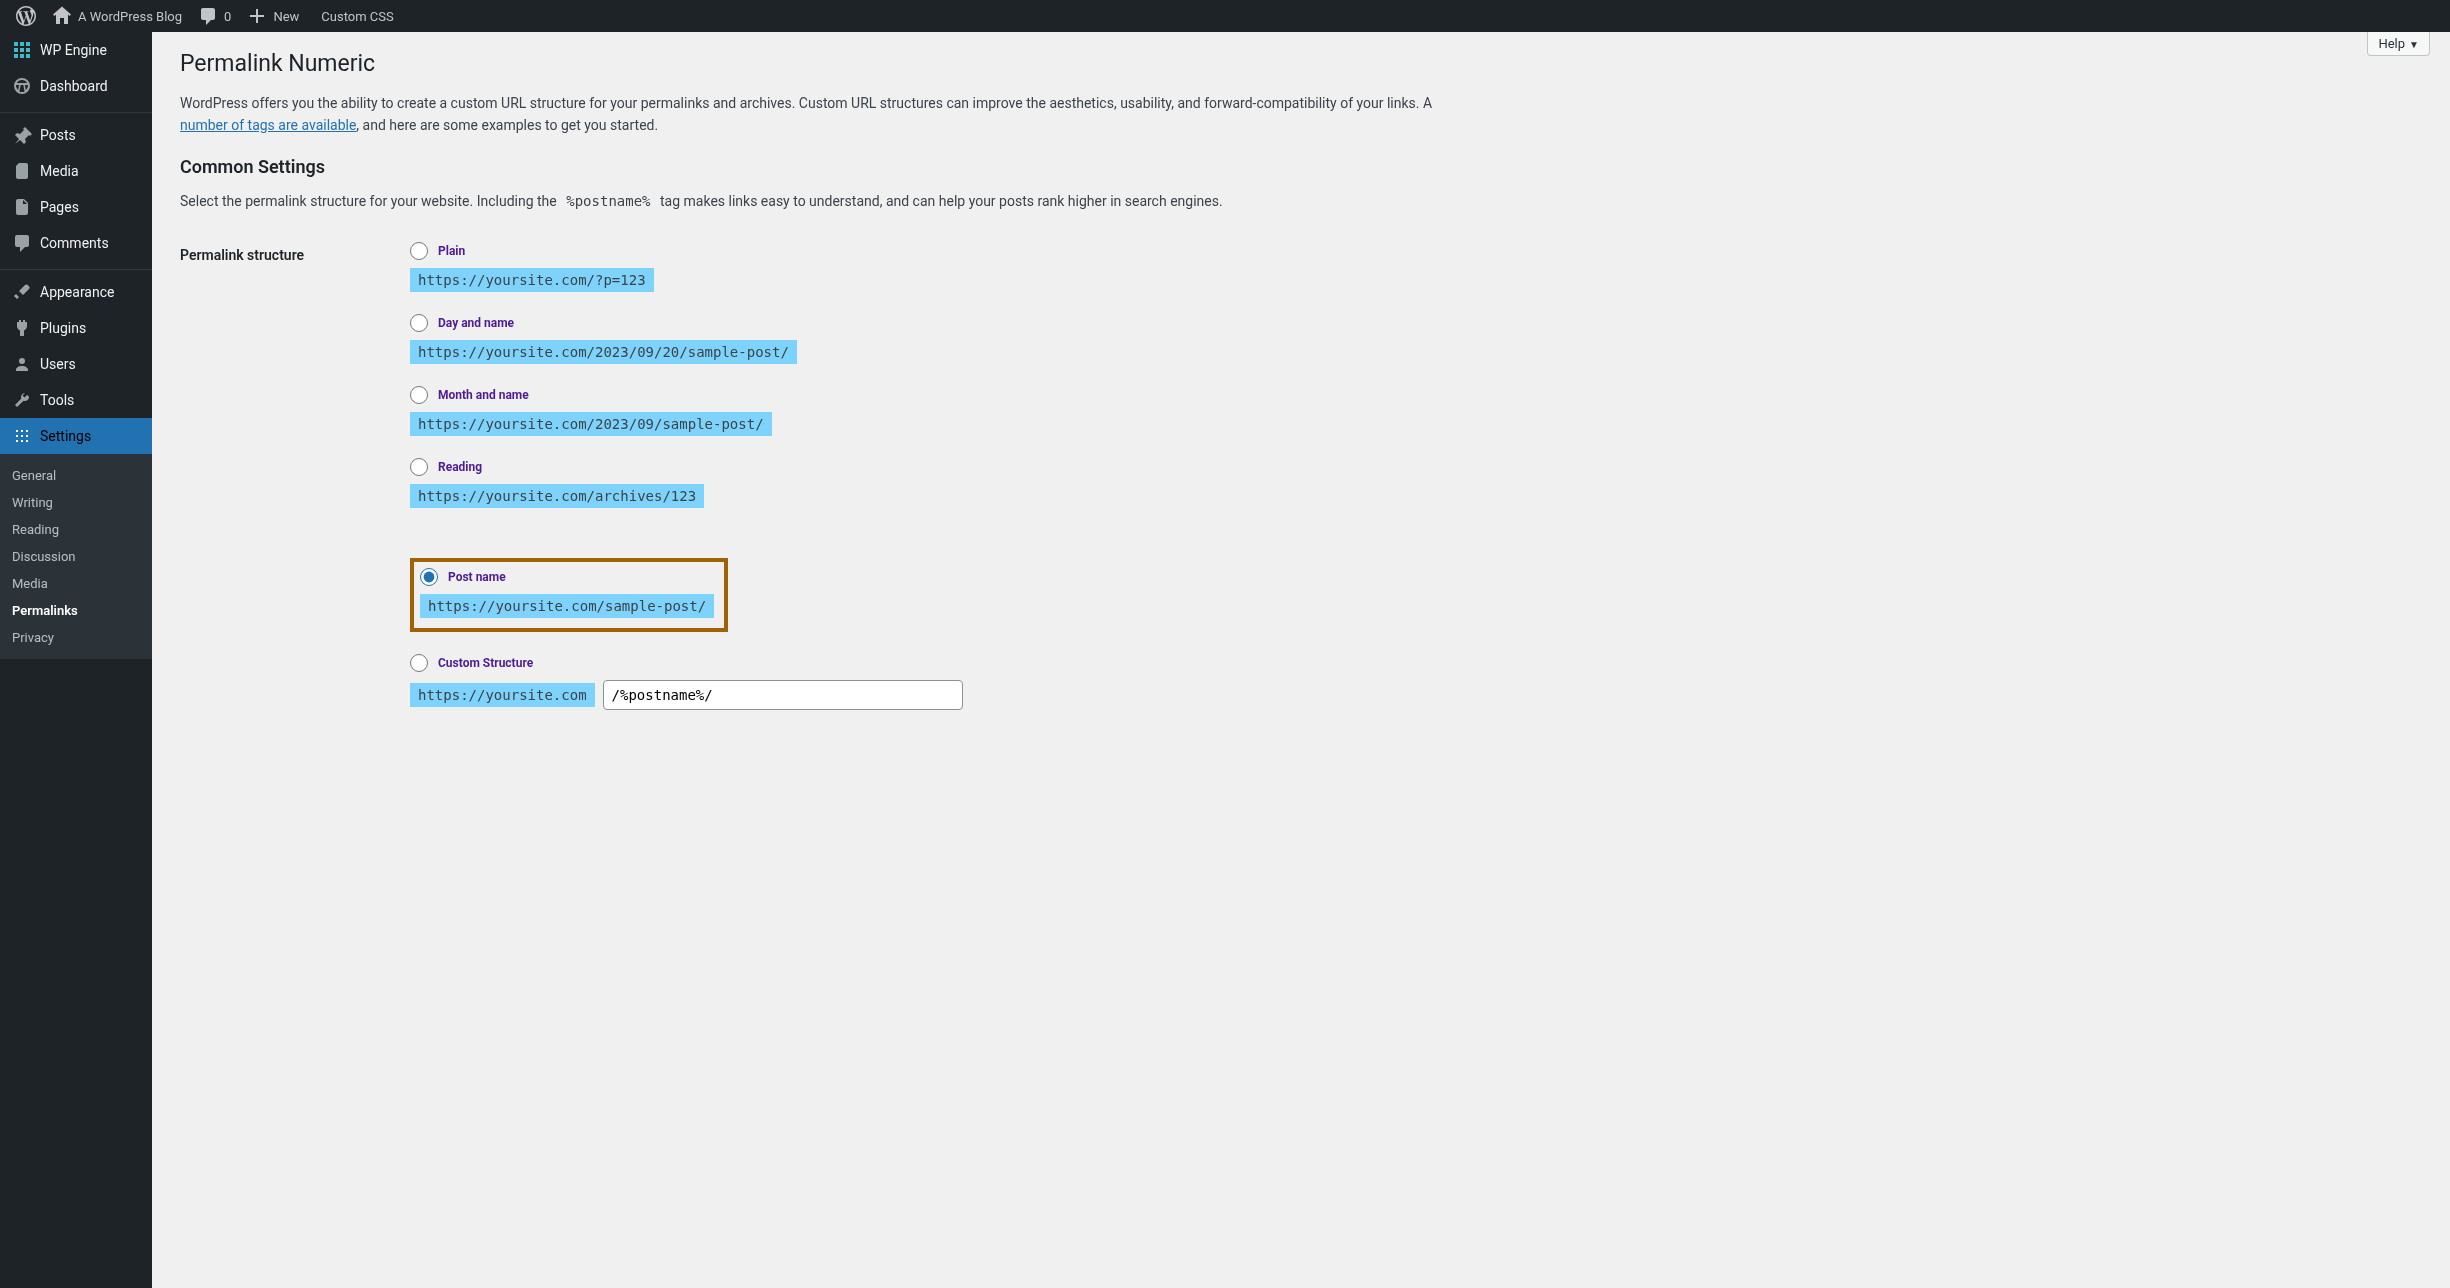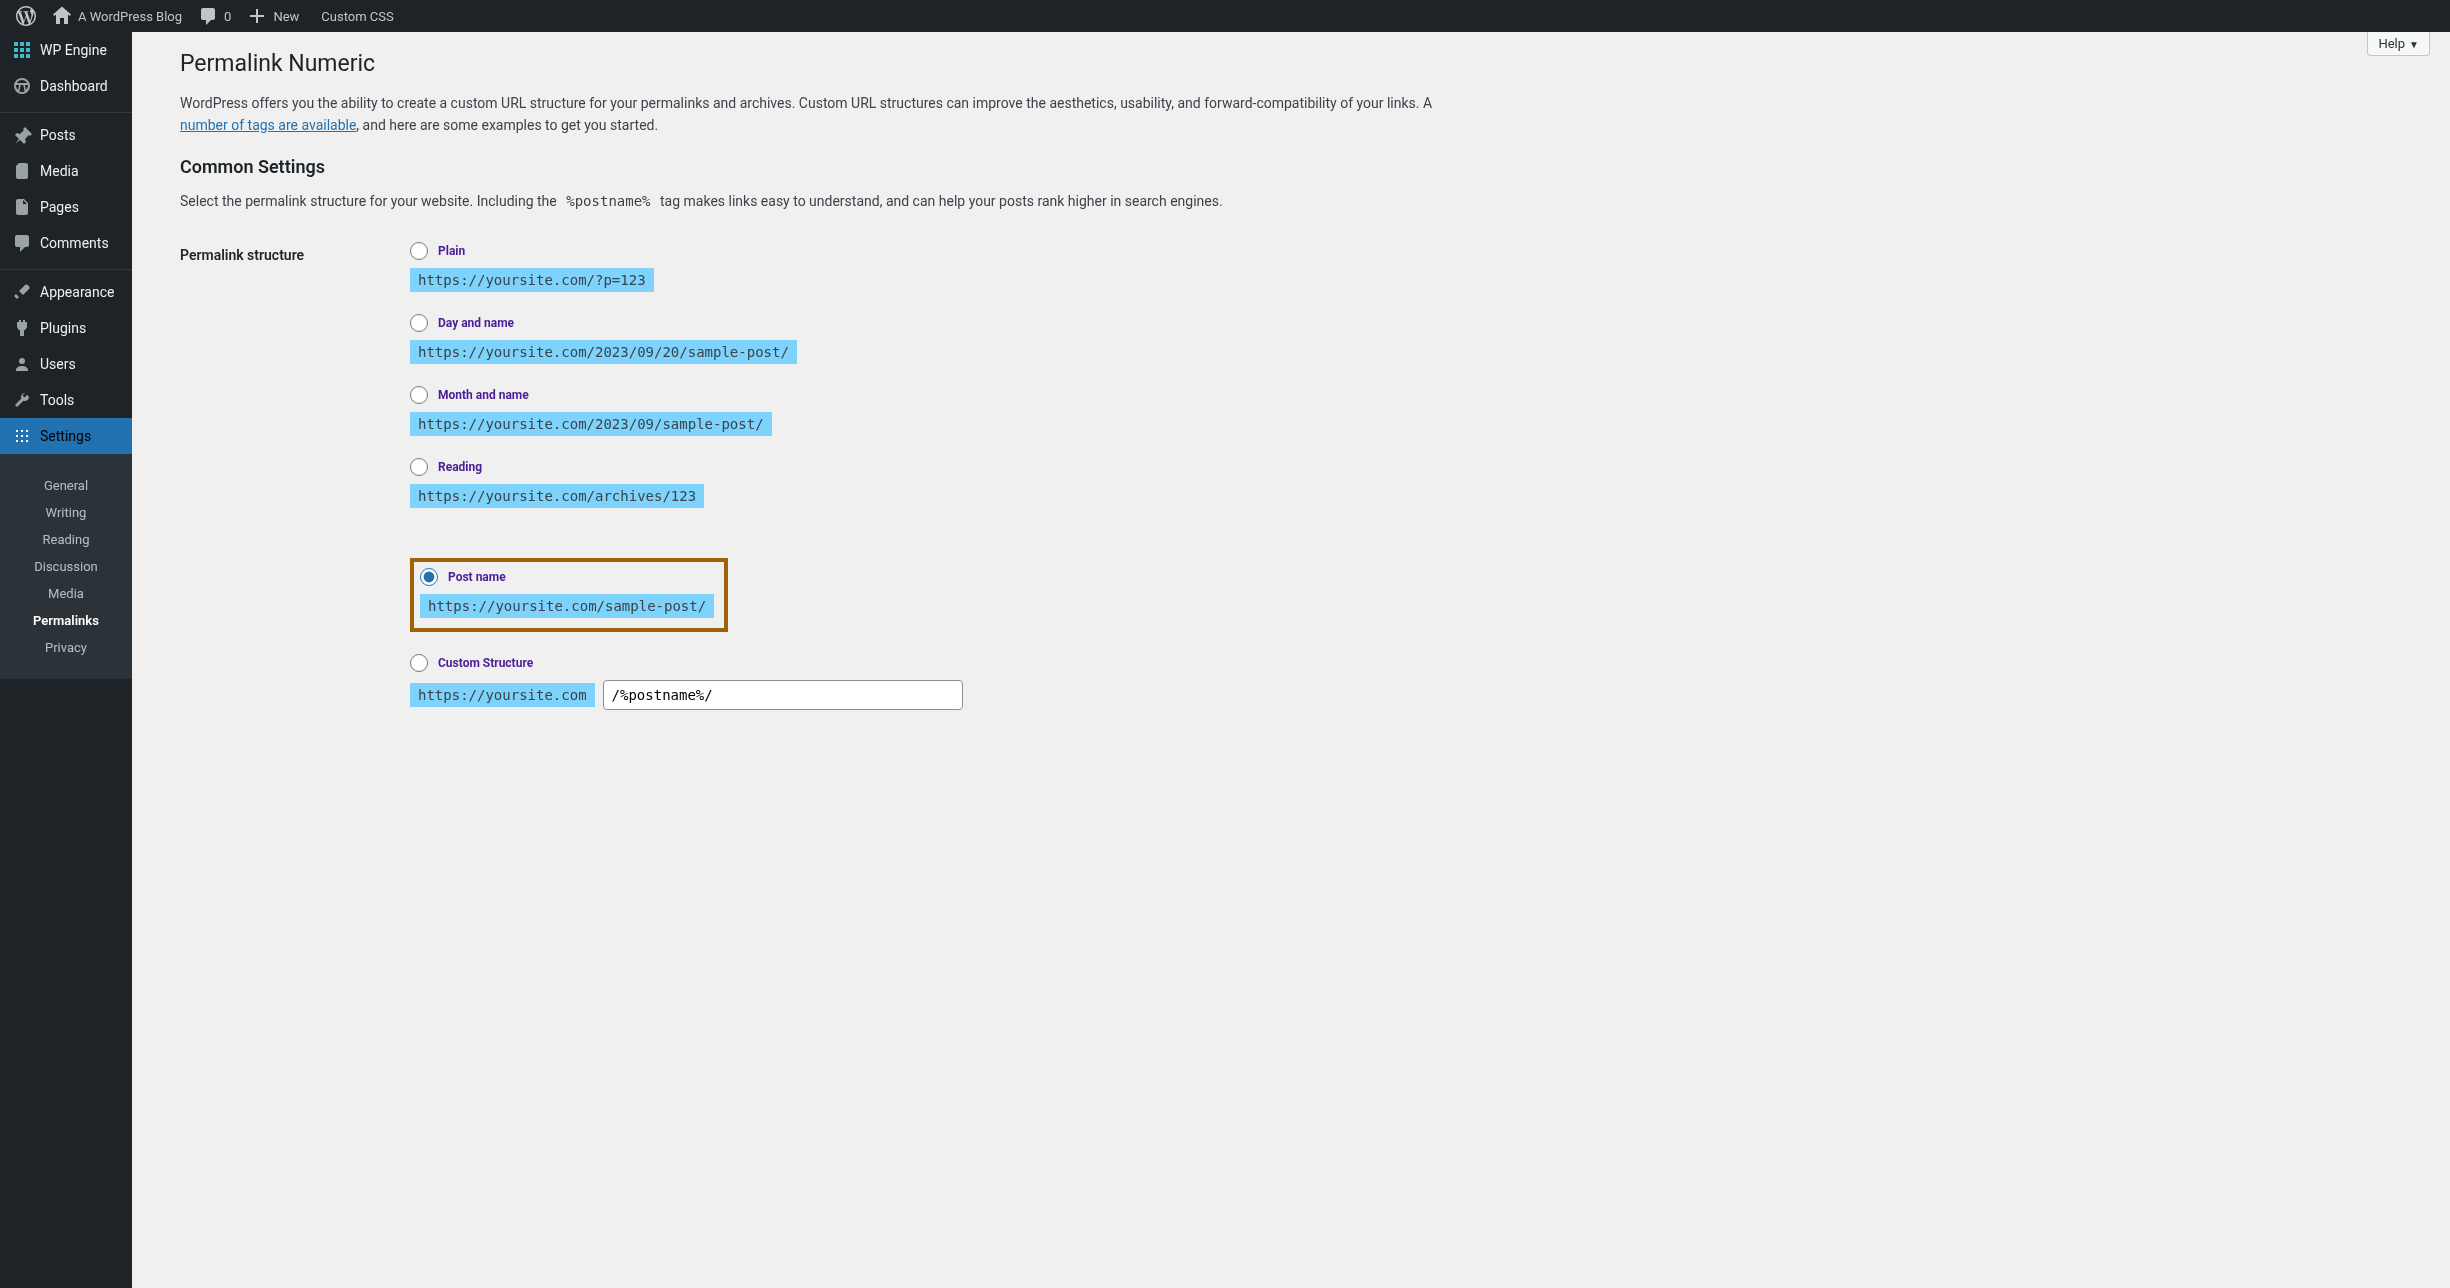--- a/index.html
+++ b/index.html
@@ -5,29 +5,29 @@
 * { margin: 0; padding: 0; box-sizing: border-box; }
 body { font-family: -apple-system, BlinkMacSystemFont, "Segoe UI", Roboto, sans-serif; font-size: 14px; color: #1d2327; background: #f0f0f1; }
 
 
 #adminbar { background: #1d2327; color: #c3c4c7; height: 32px; display: flex; align-items: center; padding: 0 8px; font-size: 13px; }
 #adminbar .ab-item { display: flex; align-items: center; padding: 0 8px; height: 32px; color: #c3c4c7; cursor: pointer; }
 #adminbar .ab-item svg { width: 20px; height: 20px; fill: #c3c4c7; }
 #adminbar .ab-item span { margin-left: 6px; }
 
 
-#sidebar { position: absolute; top: 32px; left: 0; bottom: 0; width: 132px; background: #1d2327; color: #c3c4c7; overflow-y: auto; text-align: center; }
+#sidebar { position: absolute; top: 32px; left: 0; bottom: 0; width: 152px; background: #1d2327; color: #c3c4c7; overflow-y: auto; }
 .menu-item { display: flex; align-items: center; padding: 8px 12px; color: #f0f0f1; font-size: 14px; cursor: pointer; position: relative; }
 .menu-item .mi-icon { width: 20px; height: 20px; margin-right: 8px; fill: rgba(240,246,252,0.6); display: flex; align-items: center; justify-content: center; }
 .menu-item .mi-icon svg { width: 20px; height: 20px; }
 .menu-item.current { background: #2271b1; color: #000000; }
 .menu-item.current .mi-icon { fill: #fff; }
 .menu-item.current::after { content: ""; position: absolute; right: -8px; top: 50%; transform: translateY(-50%); border: 8px solid transparent; border-right-color: #f0f0f1; }
 .menu-sep { height: 5px; border-bottom: 1px solid #32373c; margin: 4px 0; }
-.submenu { background: #2c3338; padding: 18px 0; }
+.submenu { background: #2c3338; padding: 8px 0; }
 .submenu-item { padding: 6px 12px; color: rgba(240,246,252,0.7); font-size: 13px; cursor: pointer; }
 .submenu-item.current { color: #fff; font-weight: 600; }
 
 
 #content { position: absolute; top: 32px; left: 160px; right: 0; bottom: 0; background: #f0f0f1; padding: 10px 20px 20px 20px; overflow: auto; }
 #content h1 { font-size: 23px; font-weight: 400; margin: 8px 0 16px; color: #1d2327; }
 #content h2 { font-size: 18px; font-weight: 600; margin: 20px 0 14px; color: #1d2327; }
 #content p { font-size: 14px; line-height: 1.55; color: #3c434a; margin-bottom: 14px; max-width: 1260px; }
 #content a { color: #2271b1; text-decoration: underline; }
 

